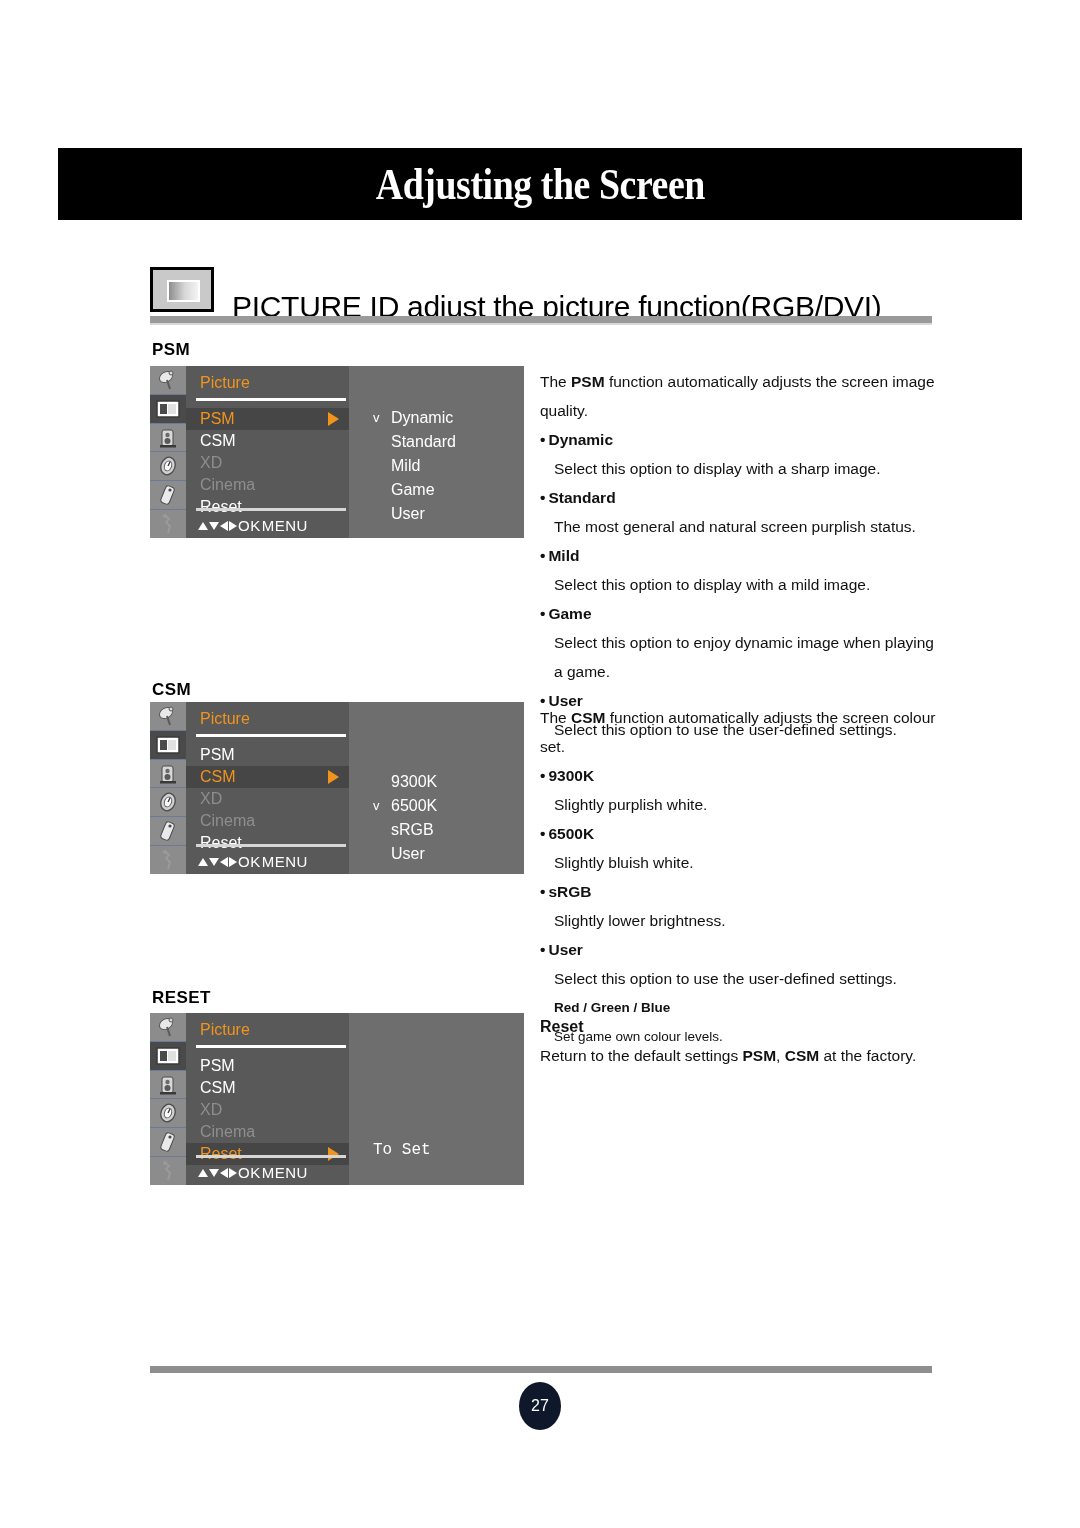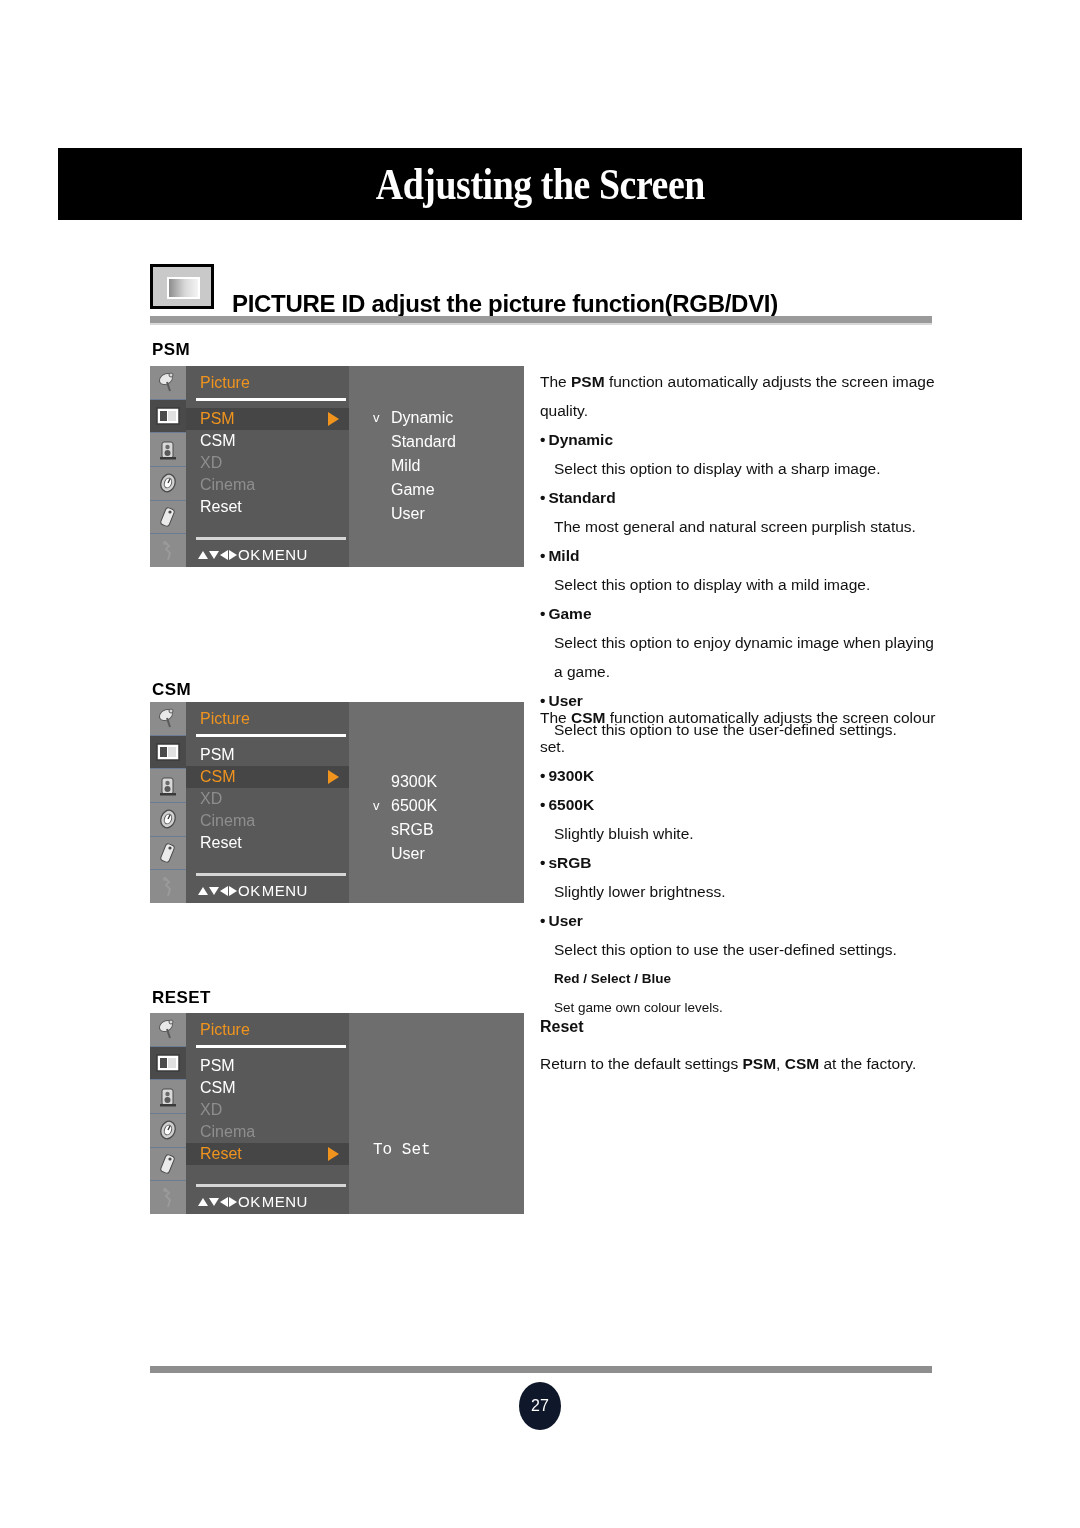--- a/index.html
+++ b/index.html
@@ -68,22 +68,22 @@
     content: "";
     position: absolute;
     left: 14px; top: 10px;
     width: 33px; height: 22px;
     background: linear-gradient(90deg, #8d8d8d 0%, #d8d8d8 55%, #f4f4f4 100%);
     border: 2px solid #ffffff;
     box-sizing: border-box;
   }
   .head-title {
     margin-left: 18px;
-    font-size: 24px;
-    font-weight: bold;
+    font-size: 30px;
+    font-weight: normal;
     white-space: nowrap;
     letter-spacing: -0.3px;
     margin-top: 35px;
   }
 
   .rule-top {
     position: absolute;
     left: 150px;
     top: 316px;
     width: 782px;
@@ -98,21 +98,21 @@
     position: absolute;
     font-size: 17px;
     font-weight: bold;
     letter-spacing: 0.4px;
   }
 
   
   .osd {
     position: absolute;
     width: 374px;
-    height: 201px;
+    height: 172px;
     background: #6e6e6e;
     display: flex;
     box-sizing: border-box;
   }
   .osd-rail {
     width: 36px;
     background: #8c8c8c;
     display: flex;
     flex-direction: column;
     flex: 0 0 auto;
@@ -481,27 +481,28 @@
         <div class="opt-row"><span class="chk">v</span><span>6500K</span></div>
         <div class="opt-row"><span>sRGB</span></div>
         <div class="opt-row"><span>User</span></div>
       </div>
     </div>
   </div>
 
   <div class="desc" style="left:540px; top:703px;">
     <div class="lead"><span>The </span><b>CSM</b><span> function automatically adjusts the screen colour set.</span></div>
     <div class="bullet-h"><span class="dot">•</span><span>9300K</span></div>
+    <div class="bullet-b">Slightly purplish white.</div>
     <div class="bullet-h"><span class="dot">•</span><span>6500K</span></div>
     <div class="bullet-b">Slightly bluish white.</div>
     <div class="bullet-h"><span class="dot">•</span><span>sRGB</span></div>
     <div class="bullet-b">Slightly lower brightness.</div>
     <div class="bullet-h"><span class="dot">•</span><span>User</span></div>
     <div class="bullet-b">Select this option to use the user-defined settings.</div>
-    <div class="small-h">Red / Select / Blue</div>
+    <div class="small-h">Red / Green / Blue</div>
     <div class="small-b">Set game own colour levels.</div>
   </div>
 
   <div class="sec-label" style="left:152px; top:988px;">RESET</div>
 
   <div class="osd" style="left:150px; top:1013px;">
     <div class="osd-rail">
       <div class="rail-cell">
         <svg width="22" height="22" viewBox="0 0 22 22">
             <ellipse cx="9" cy="8" rx="7" ry="5" fill="#e8e8e8" stroke="#5a5a5a" stroke-width="1" transform="rotate(-30 9 8)"></ellipse>
@@ -568,19 +569,19 @@
         <span class="foot-lbl">MENU</span>
       </div>
     </div>
     <div class="osd-right">
       <div class="plain-text" style="left:24px; top:128px;">To Set</div>
     </div>
   </div>
 
   <div class="desc" style="left:540px; top:1012px;">
     <div class="bullet-h" style="font-size:16px;">Reset</div>
-    <div style="margin-top:8px;"><span>Return to the default settings </span><b>PSM</b><span>, </span><b>CSM</b><span> at the factory.</span></div>
+    <div style=""><span>Return to the default settings </span><b>PSM</b><span>, </span><b>CSM</b><span> at the factory.</span></div>
   </div>
 
   <div class="rule-bot"></div>
   <div class="pagenum">27</div>
 
 </div>
 
 </body></html>

